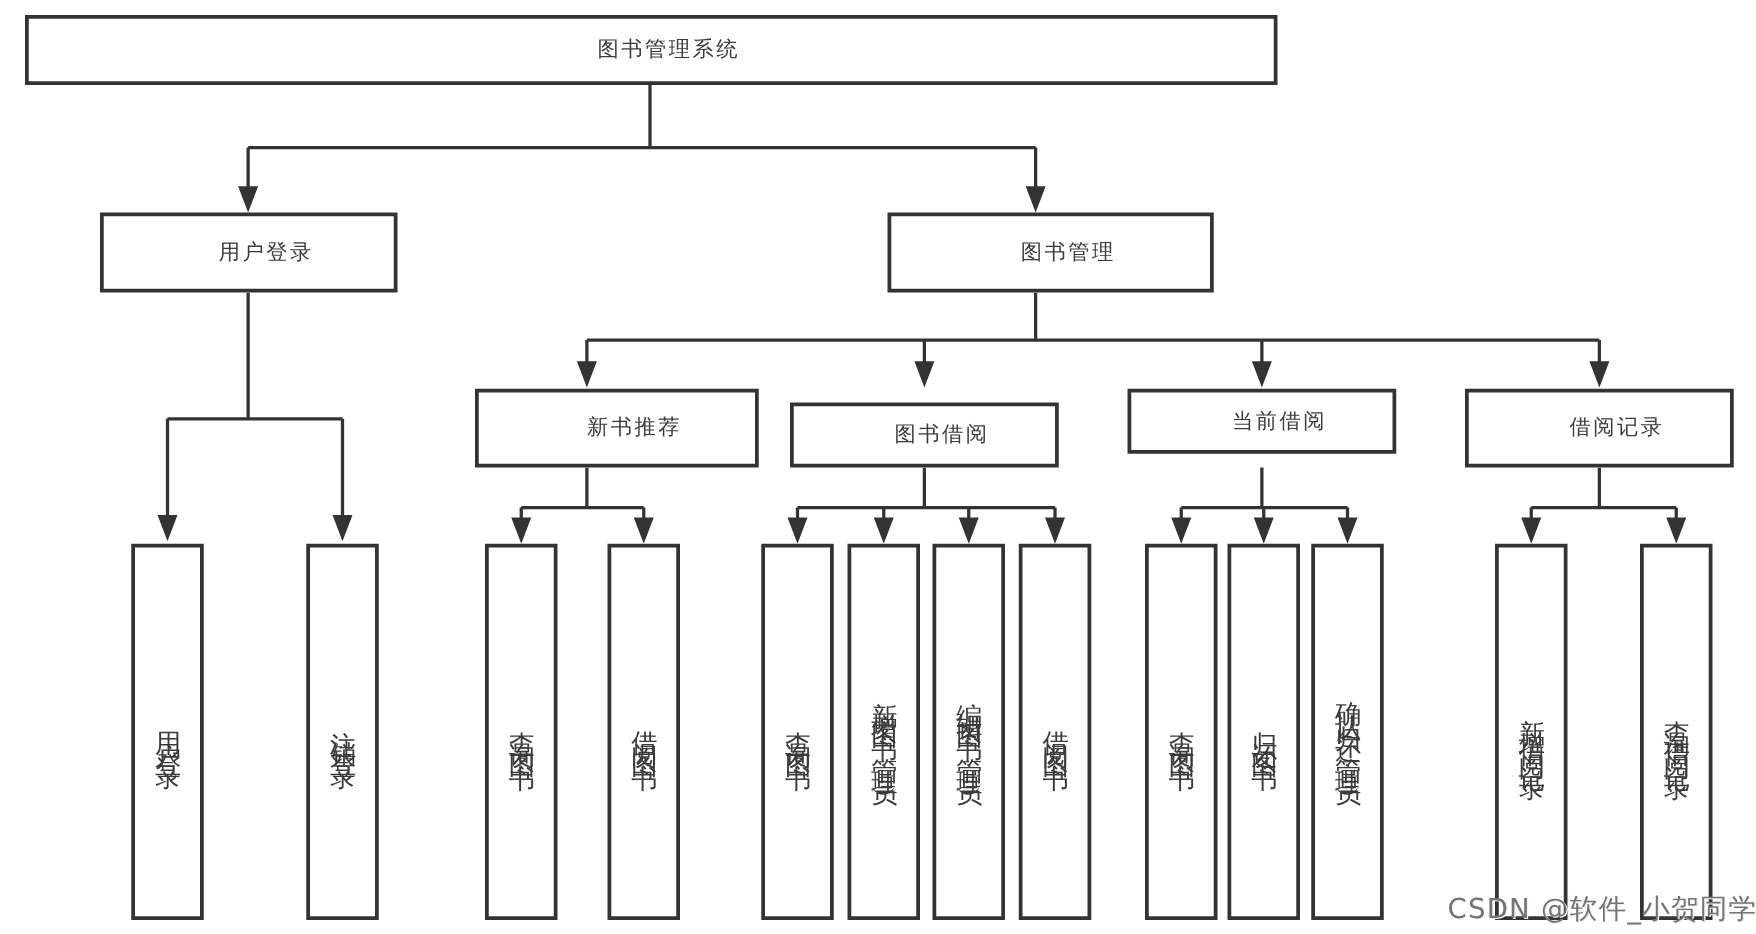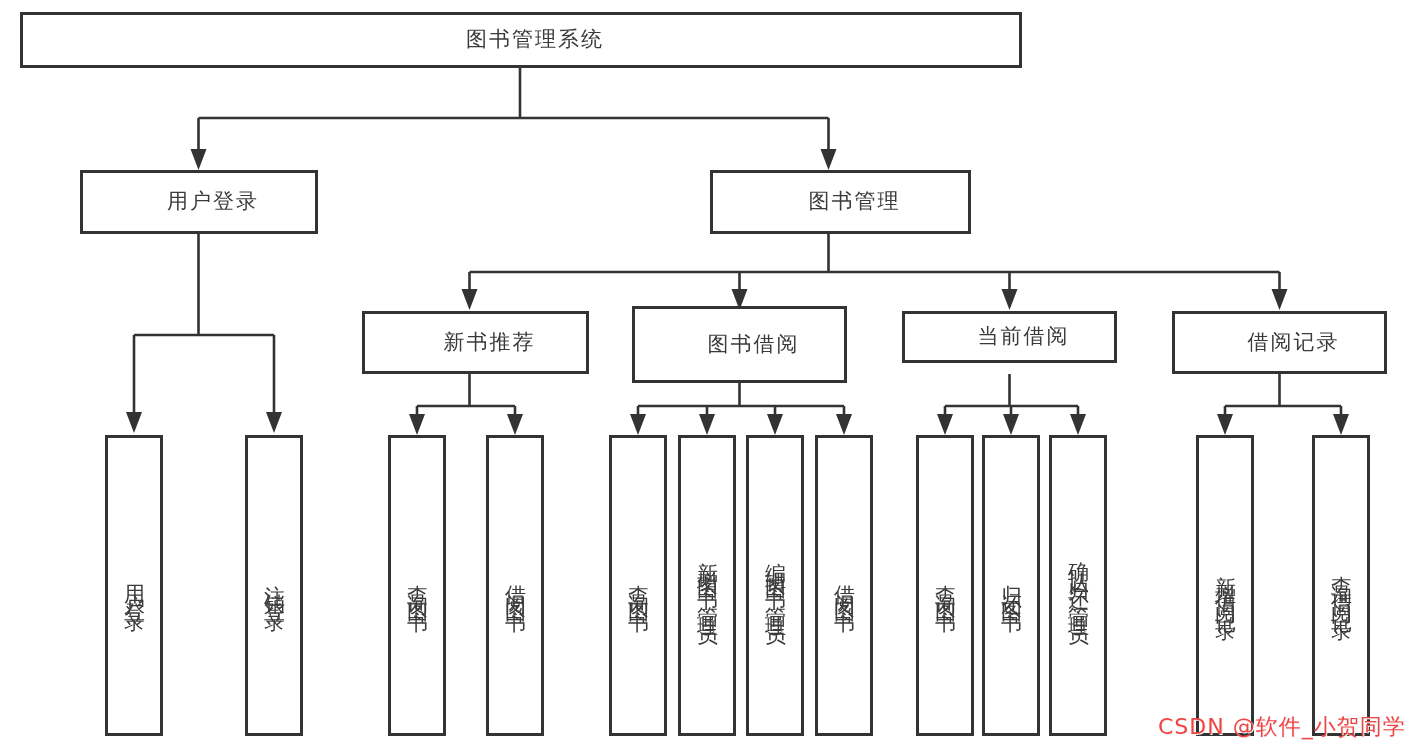--- a/index.html
+++ b/index.html
@@ -22,40 +22,40 @@
     box-sizing: border-box;
     border: 3px solid #333333;
     background: #ffffff;
     color: #3a3a3a;
     display: flex;
     align-items: center;
     justify-content: center;
     text-align: center;
   }
   .hbox {
-    font-size: 21px;
+    font-size: 17px;
     letter-spacing: 2px;
     line-height: 1.2;
     padding-left: 28px;
   }
   .vbox {
     writing-mode: vertical-rl;
     text-orientation: mixed;
     font-size: 21px;
     letter-spacing: 9px;
     line-height: 1;
     padding: 8px 0;
   }
   .watermark {
     position: absolute;
     left: 1158px;
     top: 712px;
     font-size: 22px;
     letter-spacing: 1px;
-    color: #ef4444;
+    color: #737373;
     text-shadow: 1px 1px 0 #f2f2f2;
     white-space: nowrap;
     z-index: 5;
   }
 </style>
 </head>
 <body>
 
 <div class="stage">
 
@@ -77,22 +77,22 @@
          M937 414 L953 414 L945 435 Z M1003 414 L1019 414 L1011 435 Z
          M1070 414 L1086 414 L1078 435 Z
          M1217 414 L1233 414 L1225 435 Z M1333 414 L1349 414 L1341 435 Z" fill="#333333" stroke="none"></path>
   </svg>
 
   <div class="box hbox" style="left:20px;top:12px;width:1002px;height:56px">图书管理系统</div>
 
   <div class="box hbox" style="left:80px;top:170px;width:238px;height:64px">用户登录</div>
   <div class="box hbox" style="left:710px;top:170px;width:261px;height:64px">图书管理</div>
 
-  <div class="box hbox" style="left:362px;top:311px;width:227px;height:63px">新书推荐</div>
-  <div class="box hbox" style="left:632px;top:306px;width:215px;height:77px">图书借阅</div>
+  <div class="box hbox" style="left:380px;top:311px;width:227px;height:63px">新书推荐</div>
+  <div class="box hbox" style="left:632px;top:322px;width:215px;height:52px">图书借阅</div>
   <div class="box hbox" style="left:902px;top:311px;width:215px;height:52px">当前借阅</div>
   <div class="box hbox" style="left:1172px;top:311px;width:215px;height:63px">借阅记录</div>
 
   <div class="box vbox" style="left:105px;top:435px;width:58px;height:301px">用户登录</div>
   <div class="box vbox" style="left:245px;top:435px;width:58px;height:301px">注销登录</div>
 
   <div class="box vbox" style="left:388px;top:435px;width:58px;height:301px">查询图书</div>
   <div class="box vbox" style="left:486px;top:435px;width:58px;height:301px">借阅图书</div>
 
   <div class="box vbox" style="left:609px;top:435px;width:58px;height:301px">查询图书</div>

